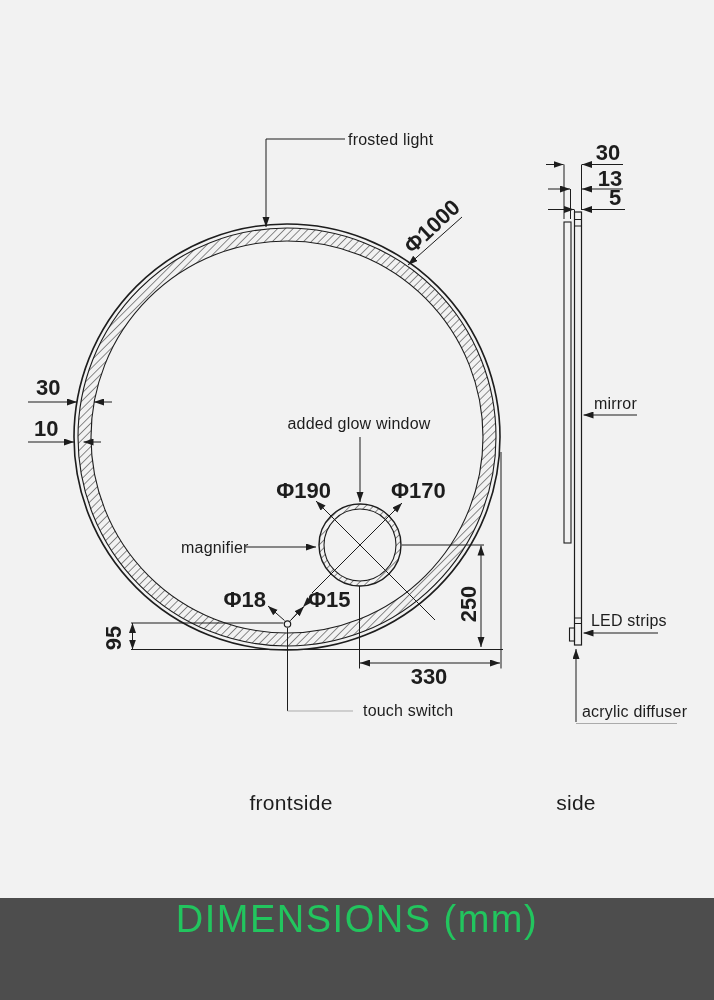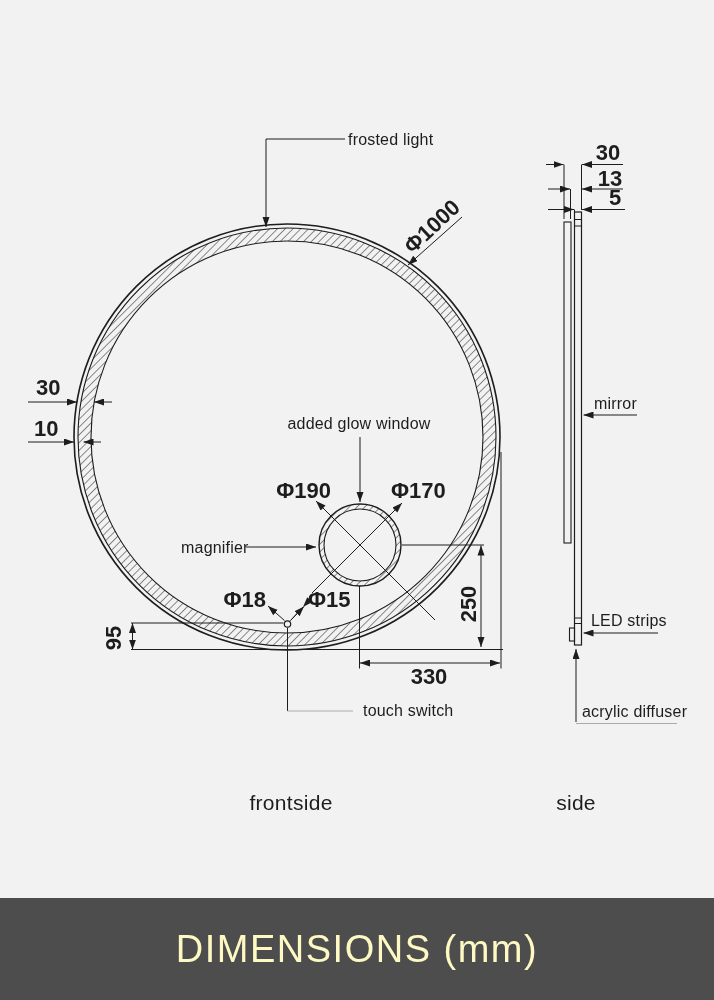--- a/index.html
+++ b/index.html
@@ -12,22 +12,22 @@
   svg{position:absolute;left:0;top:0;}
   svg text{fill:#1d1d1d;}
   .lbl{font-size:16px;font-weight:400;letter-spacing:.2px;}
   .num{font-size:22px;font-weight:600;}
   .cap{font-size:21px;font-weight:400;letter-spacing:.3px;}
   .ln{stroke:#1d1d1d;stroke-width:1;fill:none;}
   .lngray{stroke:#ababab;stroke-width:1;fill:none;}
   .edge{stroke:#1d1d1d;fill:none;}
   #footer{
     position:absolute;left:0;top:898px;width:714px;height:102px;
-    background:#4d4d4d;color:#fef9c3;
-    display:flex;align-items:center;justify-content:center;
+    background:#4d4d4d;color:#22c55e;
+    display:flex;align-items:flex-start;justify-content:center;
     font-size:38px;font-weight:400;letter-spacing:1.5px;
   }
 </style>
 </head>
 <body>
 
 <svg width="714" height="1000" viewBox="0 0 714 1000">
   <defs>
     <pattern id="hatch" width="5.5" height="5.5" patternUnits="userSpaceOnUse" patternTransform="rotate(45)">
       <line x1="0" y1="0" x2="0" y2="5.5" stroke="#1d1d1d" stroke-width="1"></line>

